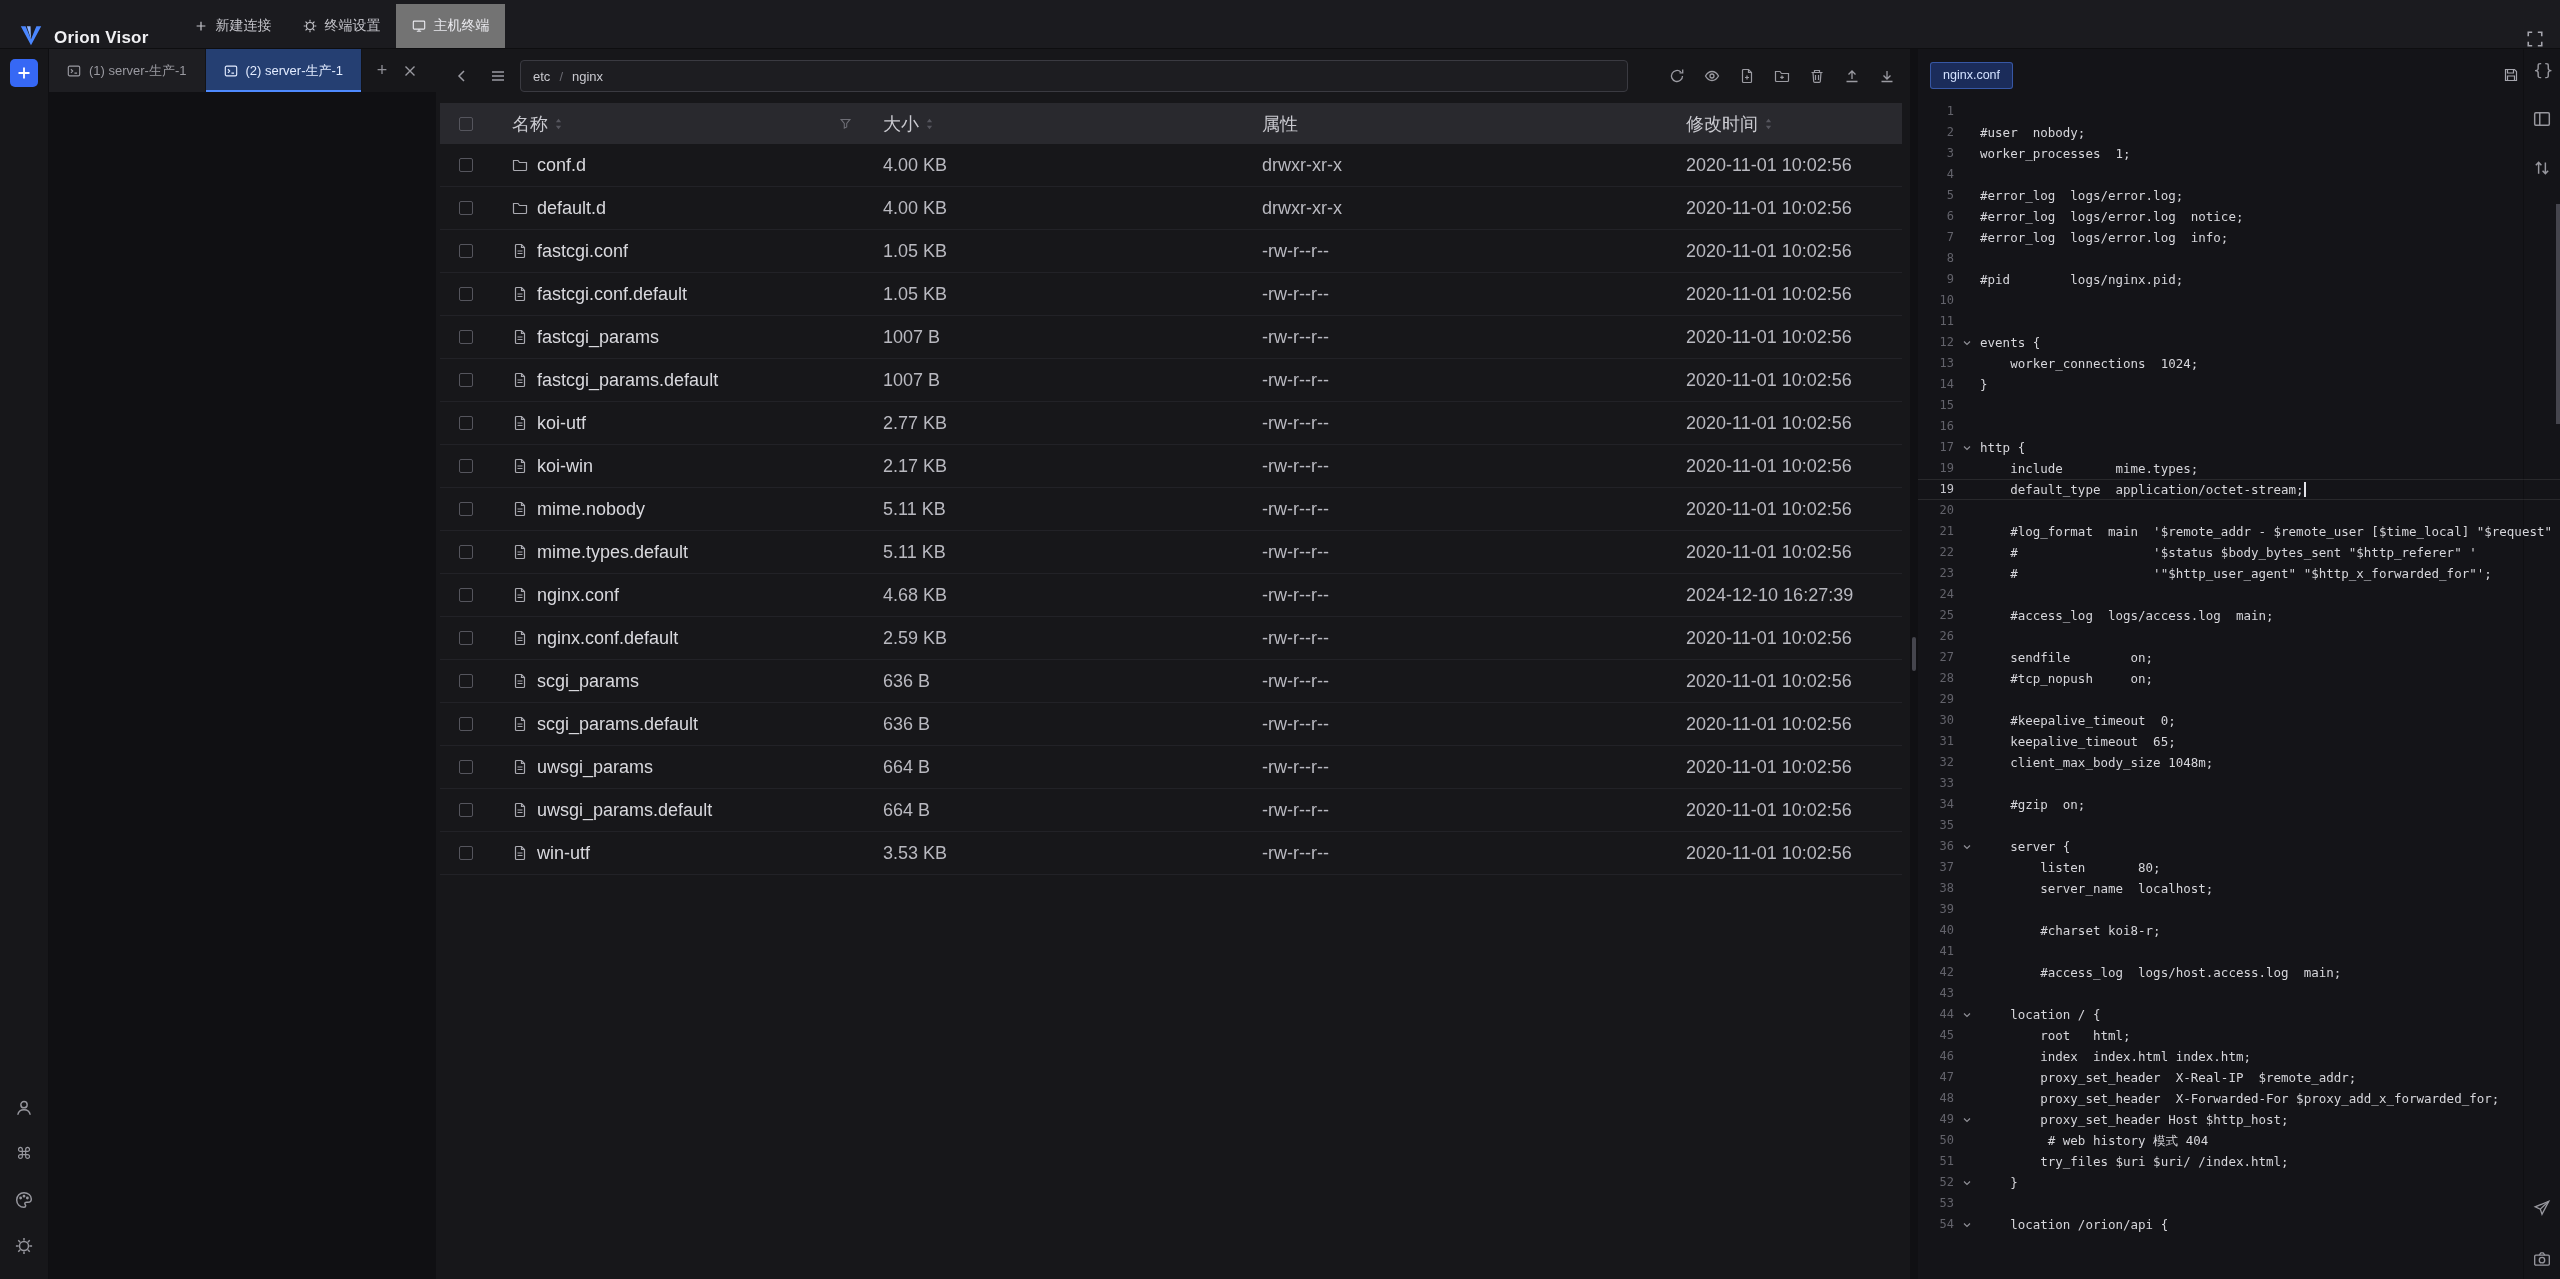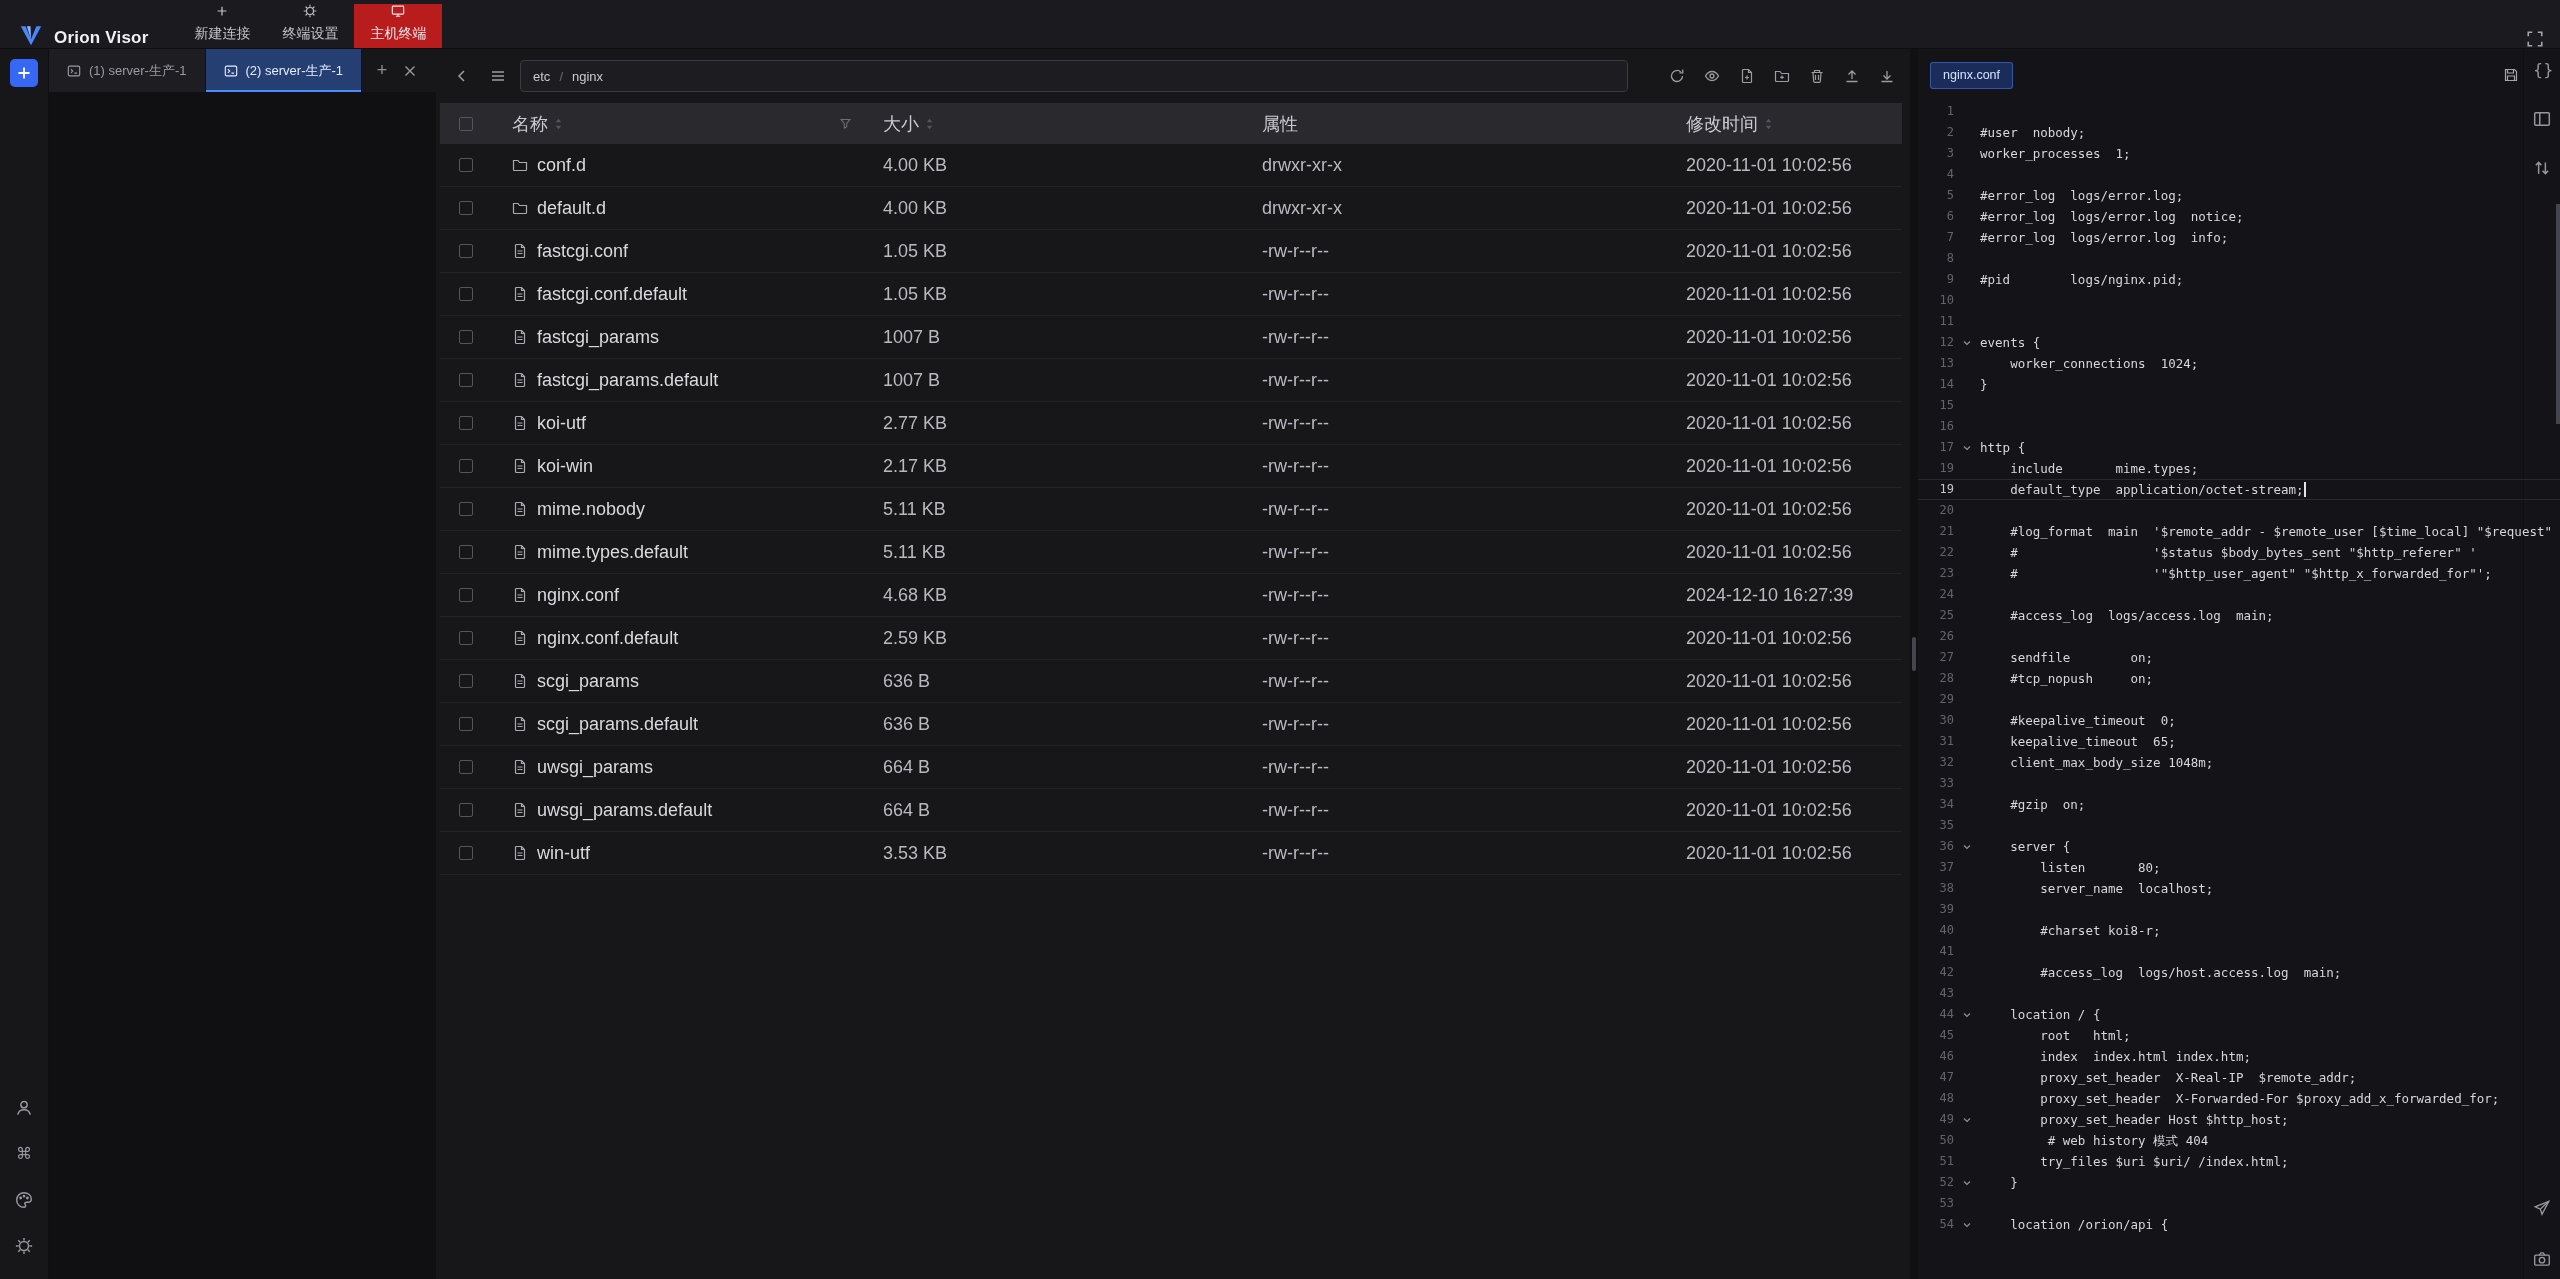--- a/index.html
+++ b/index.html
@@ -7,22 +7,22 @@
   .app { width:2560px; height:1279px; display:flex; flex-direction:column;
          font-family:"Liberation Sans","DejaVu Sans",sans-serif; color:#c9c9ce; }
   svg { display:block; }
 
   
   .topbar { height:49px; flex:none; background:#1b1b1f; border-bottom:1px solid #0e0e10;
             display:flex; align-items:flex-end; padding:4px 16px 0 18px; }
   .logo svg { width:26px; height:26px; }
   .app-name { margin-left:10px; font-size:17px; font-weight:bold; color:#f0f0f3; letter-spacing:.2px; }
   .topbar-menu { display:flex; height:100%; margin-left:30px; }
-  .menu-item { display:flex; align-items:center; gap:7px; padding:0 16px; font-size:14px; color:#c3c3c9;flex-direction:column; }
-  .menu-item.active { background:#b91c1c; color:#e9e9ee; }
+  .menu-item { display:flex; align-items:center; gap:7px; padding:0 16px; font-size:14px; color:#c3c3c9; }
+  .menu-item.active { background:#737373; color:#e9e9ee; }
   .menu-item svg { width:14px; height:14px; }
   .topbar-spacer { flex:1; }
   .icon-btn { color:#a5a5ad; display:flex; align-items:center; justify-content:center; background:none; border:none; }
 
   
   .main-row { flex:1; display:flex; min-height:0; }
 
   .left-rail { width:49px; flex:none; background:#17171a; border-right:1px solid #0f0f12;
                display:flex; flex-direction:column; align-items:center; padding:10px 0 24px; }
   .new-tab-btn { width:28px; height:28px; border-radius:5px; background:#3668f5; color:#fff;

